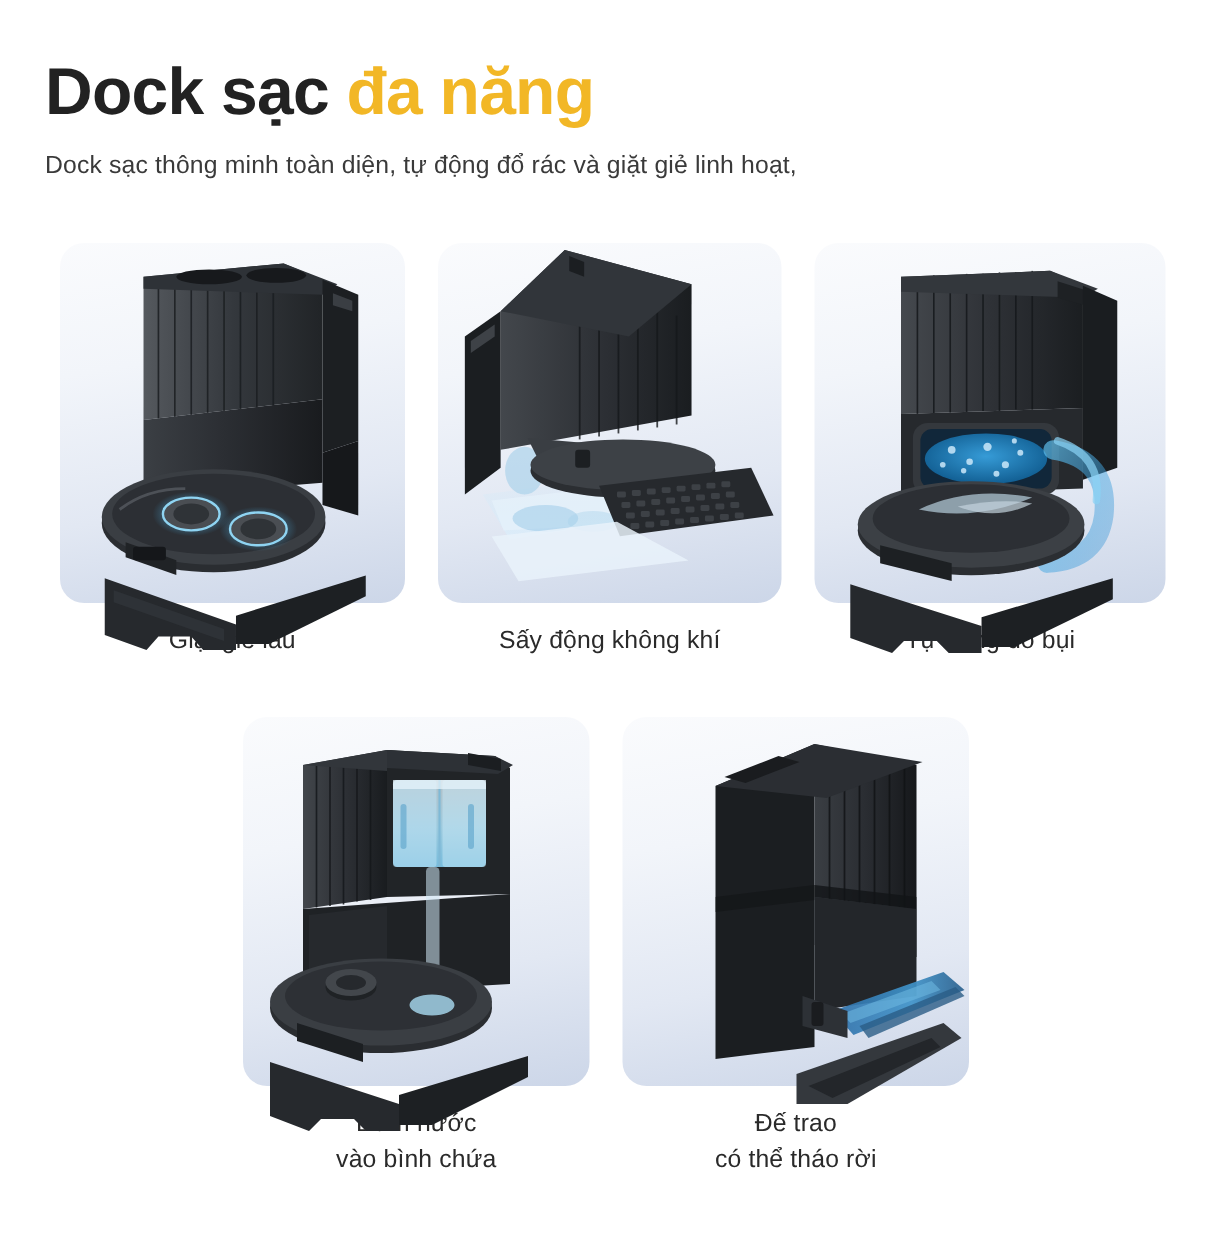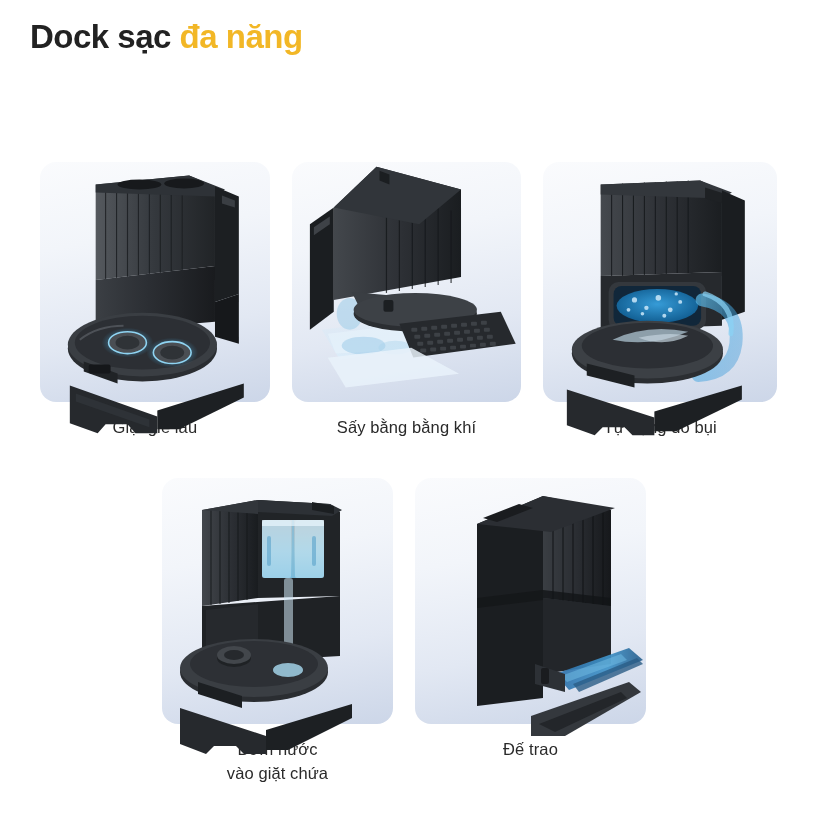--- a/index.html
+++ b/index.html
@@ -16,26 +16,27 @@
     position: relative;
     width: 814px;
     height: 823px;
     background: #ffffff;
   }
 
   
   .header { position: absolute; left: 30px; top: 16px; width: 760px; }
 
   .title {
-    font-size: 33px;
+    font-size: 44px;
     font-weight: bold;
     letter-spacing: -0.5px;
     line-height: 1.28;
     color: #222222;
     white-space: nowrap;
+    margin-top: 18px;
   }
   .title .accent { color: #f2b726; }
 
   .subtitle {
     margin-top: 8px;
     font-size: 16.5px;
     line-height: 1.55;
     color: #3a3a3a;
     letter-spacing: 0.1px;
   }
@@ -95,20 +96,21 @@
   .prod { position: absolute; left: 0; top: 0; width: 100%; height: 100%; display: block; }
 </style>
 </head>
 <body>
 
 <div class="page">
 
   <div class="header">
     <div class="title"><span>Dock sạc </span><span class="accent">đa năng</span></div>
     <div class="subtitle">
+      <span class="line">Dock sạc thông minh toàn diện, tự động đổ rác và giặt giẻ linh hoạt,</span>
     </div>
   </div>
 
   <div class="row row-1">
 
     <div class="card-wrap">
       <div class="photo">
         <div class="photo-clip">
           <svg class="prod" viewBox="0 0 231 240">
             <defs>
@@ -254,21 +256,21 @@
               <rect x="189" y="181" width="6" height="4" rx="1"></rect>
                 <rect x="199" y="180" width="6" height="4" rx="1"></rect>
             </g>
           </svg>
         </div>
         <svg class="overflow-layer" viewBox="0 0 231 300">
           <path d="M36 196 L120 186 L168 212 L54 226 Z" fill="#e9f2fa" opacity="0.85"></path>
         </svg>
       </div>
       <div class="caption">
-        <span class="cline">Sấy bằng bằng khí</span>
+        <span class="cline">Sấy động không khí</span>
       </div>
     </div>
 
     <div class="card-wrap wide">
       <div class="photo">
         <div class="photo-clip">
           <svg class="prod" viewBox="0 0 235 240">
             <defs>
               <linearGradient id="g3rib" x1="0" y1="0" x2="1" y2="0">
                 <stop offset="0%" stop-color="#45494e"></stop>
@@ -397,21 +399,21 @@
             <path d="M36 204 L80 218 L80 230 L36 216 Z" fill="#1c1f22"></path>
           </svg>
         </div>
         <svg class="overflow-layer" viewBox="0 0 231 300">
           <path d="M18 230 L104 258 L104 276 L82 276 L74 268 L52 268 L44 276 L18 266 Z" fill="#26292d"></path>
           <path d="M104 252 L190 226 L190 240 L126 272 L104 272 Z" fill="#1d2023"></path>
         </svg>
       </div>
       <div class="caption">
         <span class="cline">Bơm nước</span>
-        <span class="cline">vào giặt chứa</span>
+        <span class="cline">vào bình chứa</span>
       </div>
     </div>
 
     <div class="card-wrap">
       <div class="photo">
         <div class="photo-clip">
           <svg class="prod" viewBox="0 0 231 246">
             <defs>
               <linearGradient id="g5rib" x1="0" y1="0" x2="1" y2="0">
                 <stop offset="0%" stop-color="#3a3e43"></stop>
@@ -453,17 +455,18 @@
             <rect x="126" y="190" width="8" height="16" rx="2" fill="#1a1c1f"></rect>
           </svg>
         </div>
         <svg class="overflow-layer" viewBox="0 0 231 300">
           <path d="M116 238 L214 204 L226 214 L150 258 L116 258 Z" fill="#34383d"></path>
           <path d="M124 246 L206 214 L212 220 L140 254 Z" fill="#23262a"></path>
         </svg>
       </div>
       <div class="caption">
         <span class="cline">Đế trao</span>
+        <span class="cline">có thể tháo rời</span>
       </div>
     </div>
   </div>
 
 </div>
 
 </body></html>

